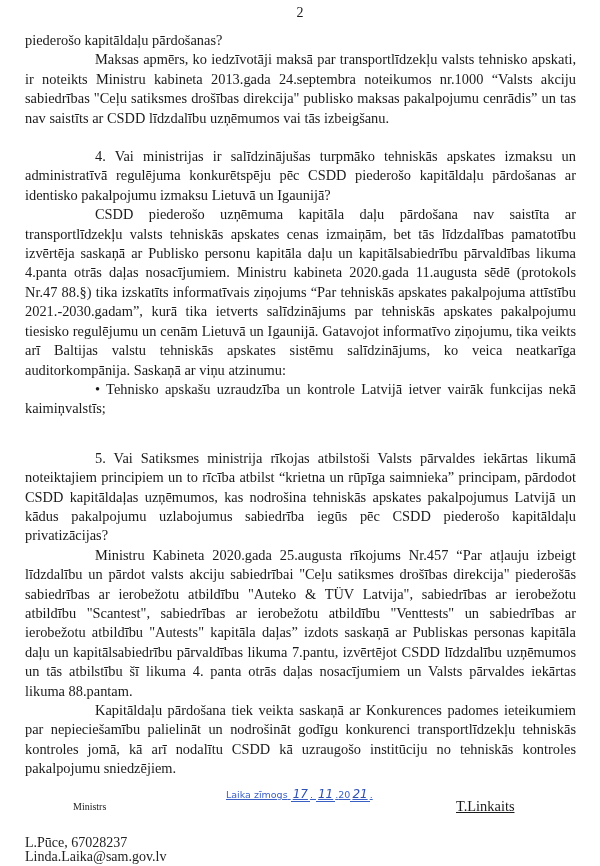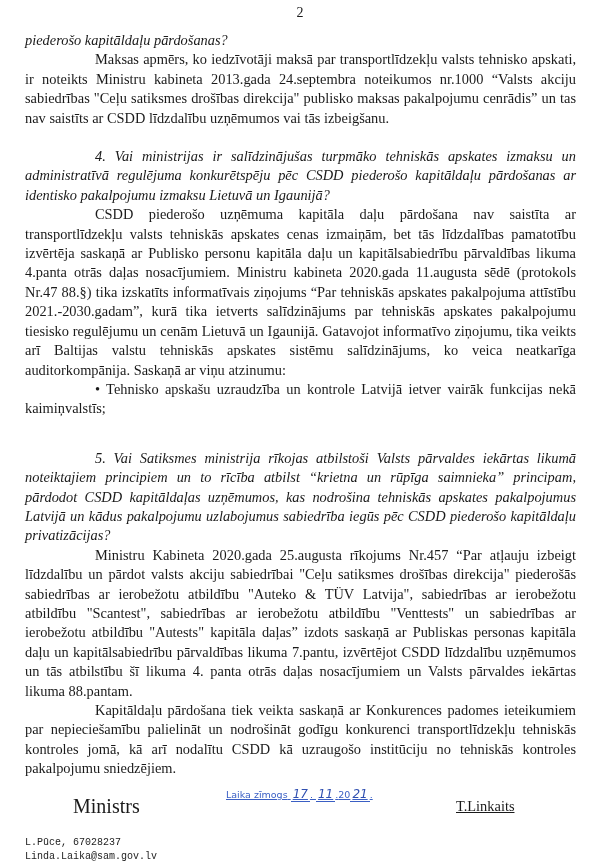--- a/index.html
+++ b/index.html
@@ -6,31 +6,31 @@
   body {
     width: 600px; height: 866px; overflow: hidden; position: relative;
     font-family: "Liberation Serif", "DejaVu Serif", serif;
     color: #1a1a1a; font-size: 14.4px; line-height: 19.4px;
   }
   .page { position: absolute; left: 0; top: 0; width: 600px; height: 866px; }
   .pnum { position: absolute; top: 3px; left: 0; width: 600px; text-align: center; font-size: 14px; }
   .content { position: absolute; left: 25px; top: 31px; width: 551px; }
   p { margin: 0; text-align: justify; text-align-last: left; }
   .ind { text-indent: 70px; }
-  .it { font-style: italic; }
+  .it { }
   .gap { height: 19px; }
   .gap2 { height: 30px; }
   .sig { position: absolute; top: 786px; left: 0; width: 600px; height: 40px; }
-  .sig-left { position: absolute; left: 73px; top: 11px; font-size: 20px; }
+  .sig-left { position: absolute; left: 73px; top: 11px; font-size: 10px; }
   .sig-right { position: absolute; left: 456px; top: 11px; font-size: 14.4px; text-decoration: underline; }
   .stamp { position: absolute; left: 226px; top: 0px; color: #3a5fc4;
            font-family: "DejaVu Sans", sans-serif; font-size: 9.5px; line-height: 16px; text-decoration: underline; }
   .stamp .hw { font-family: "DejaVu Sans", sans-serif; font-style: italic; font-size: 12px;
                border-bottom: 1px solid #3a5fc4; padding: 0 2px; color: #2f4fb0; }
-  .contact { position: absolute; left: 25px; top: 836px; font-size: 10px; line-height: 14px; color: #222; font-family: Liberation Mono, monospace; }
+  .contact { position: absolute; left: 25px; top: 836px; font-size: 14px; line-height: 14px; color: #222; }
 </style>
 </head>
 <body>
 
 <div class="page">
   <div class="pnum">2</div>
 
   <div class="content">
     <p class="it">piederošo kapitāldaļu pārdošanas?</p>
     <p class="ind">Maksas apmērs, ko iedzīvotāji maksā par transportlīdzekļu valsts tehnisko apskati, ir noteikts Ministru kabineta 2013.gada 24.septembra noteikumos nr.1000 “Valsts akciju sabiedrības "Ceļu satiksmes drošības direkcija" publisko maksas pakalpojumu cenrādis” un tas nav saistīts ar CSDD līdzdalību uzņēmumos vai tās izbeigšanu.</p>

